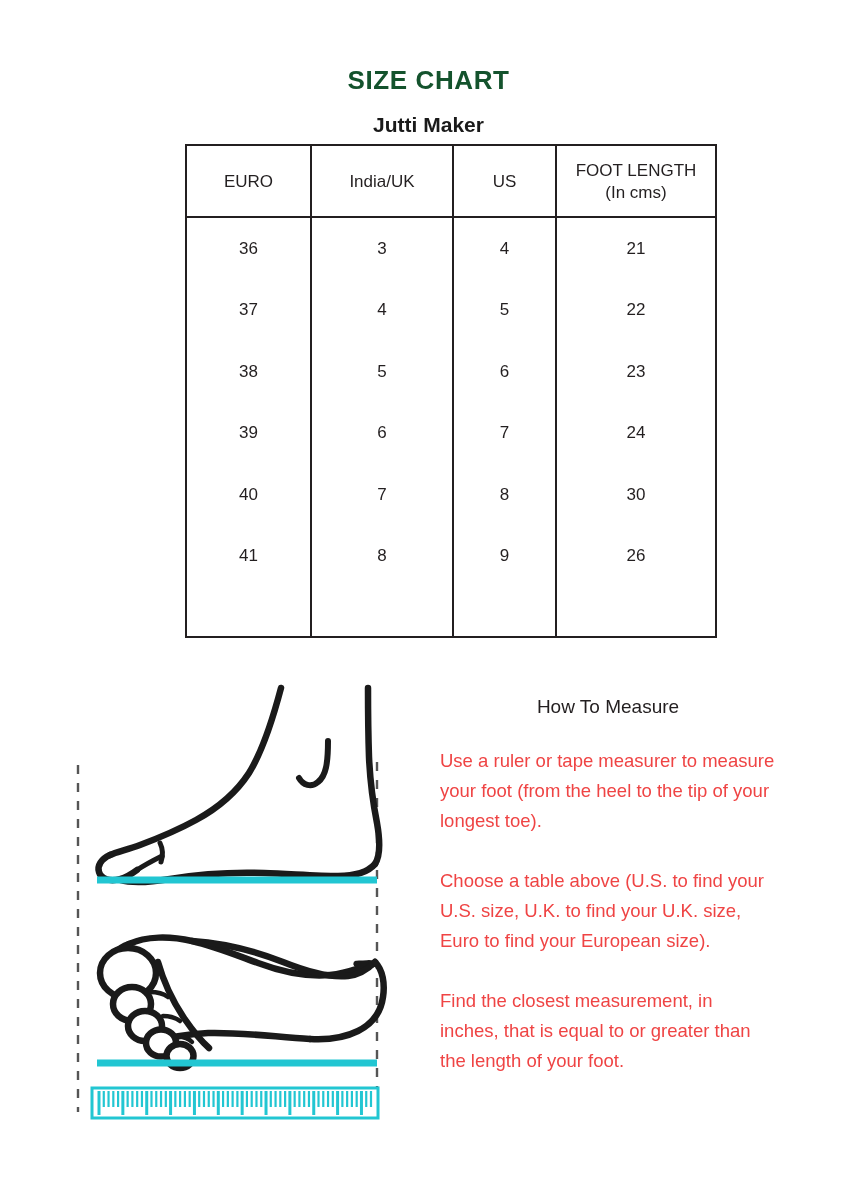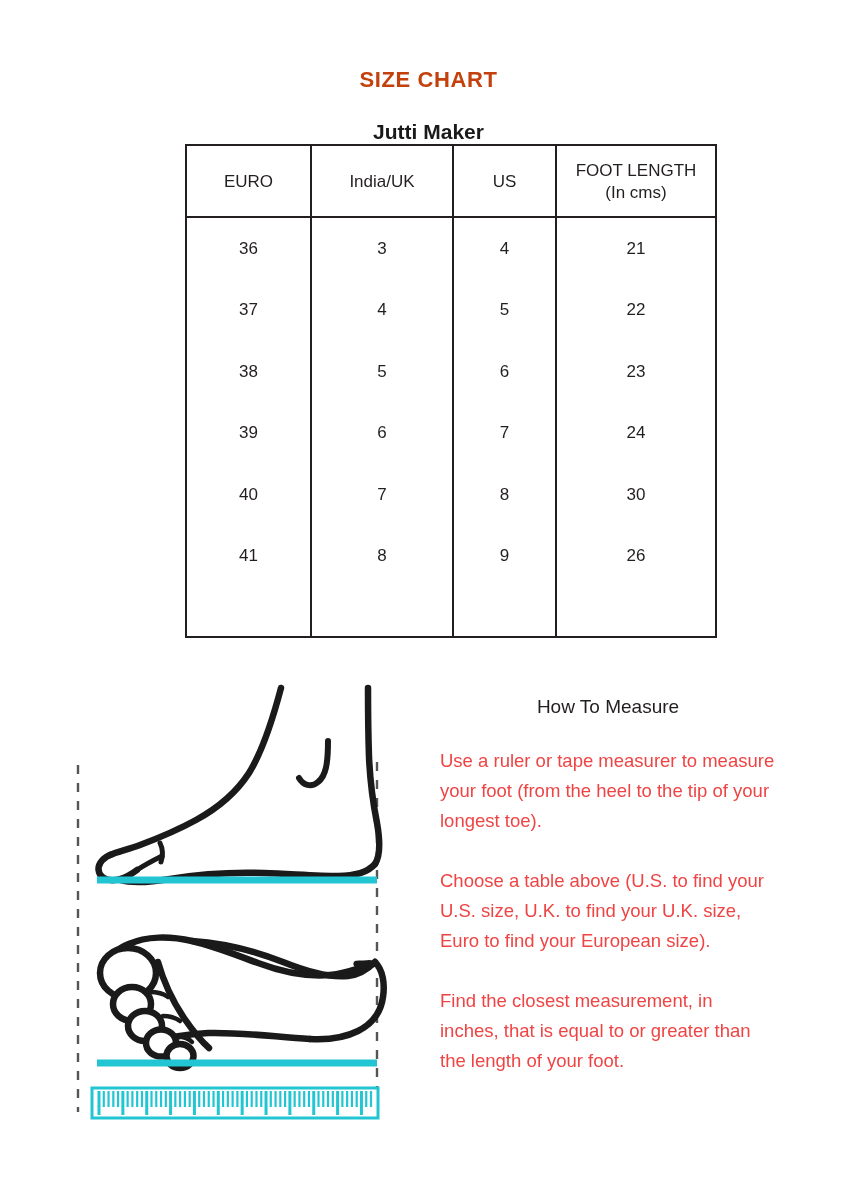--- a/index.html
+++ b/index.html
@@ -18,31 +18,31 @@
 
   
   #header {
     position: absolute;
     left: 0;
     top: 62px;
     width: 857px;
     text-align: center;
   }
   #chart-title {
-    font-size: 22px;
+    font-size: 26px;
     font-weight: bold;
     letter-spacing: 0.6px;
     line-height: 36px;
-    color: #c2410c;
+    color: #14532d;
   }
   #chart-subtitle {
     font-size: 21px;
     font-weight: bold;
     line-height: 30px;
-    margin-top: 19px;
+    margin-top: 12px;
     color: #1a1a1a;
   }
 
   
   #size-table-wrap {
     position: absolute;
     left: 185px;
     top: 144px;
     width: 490px;
   }

